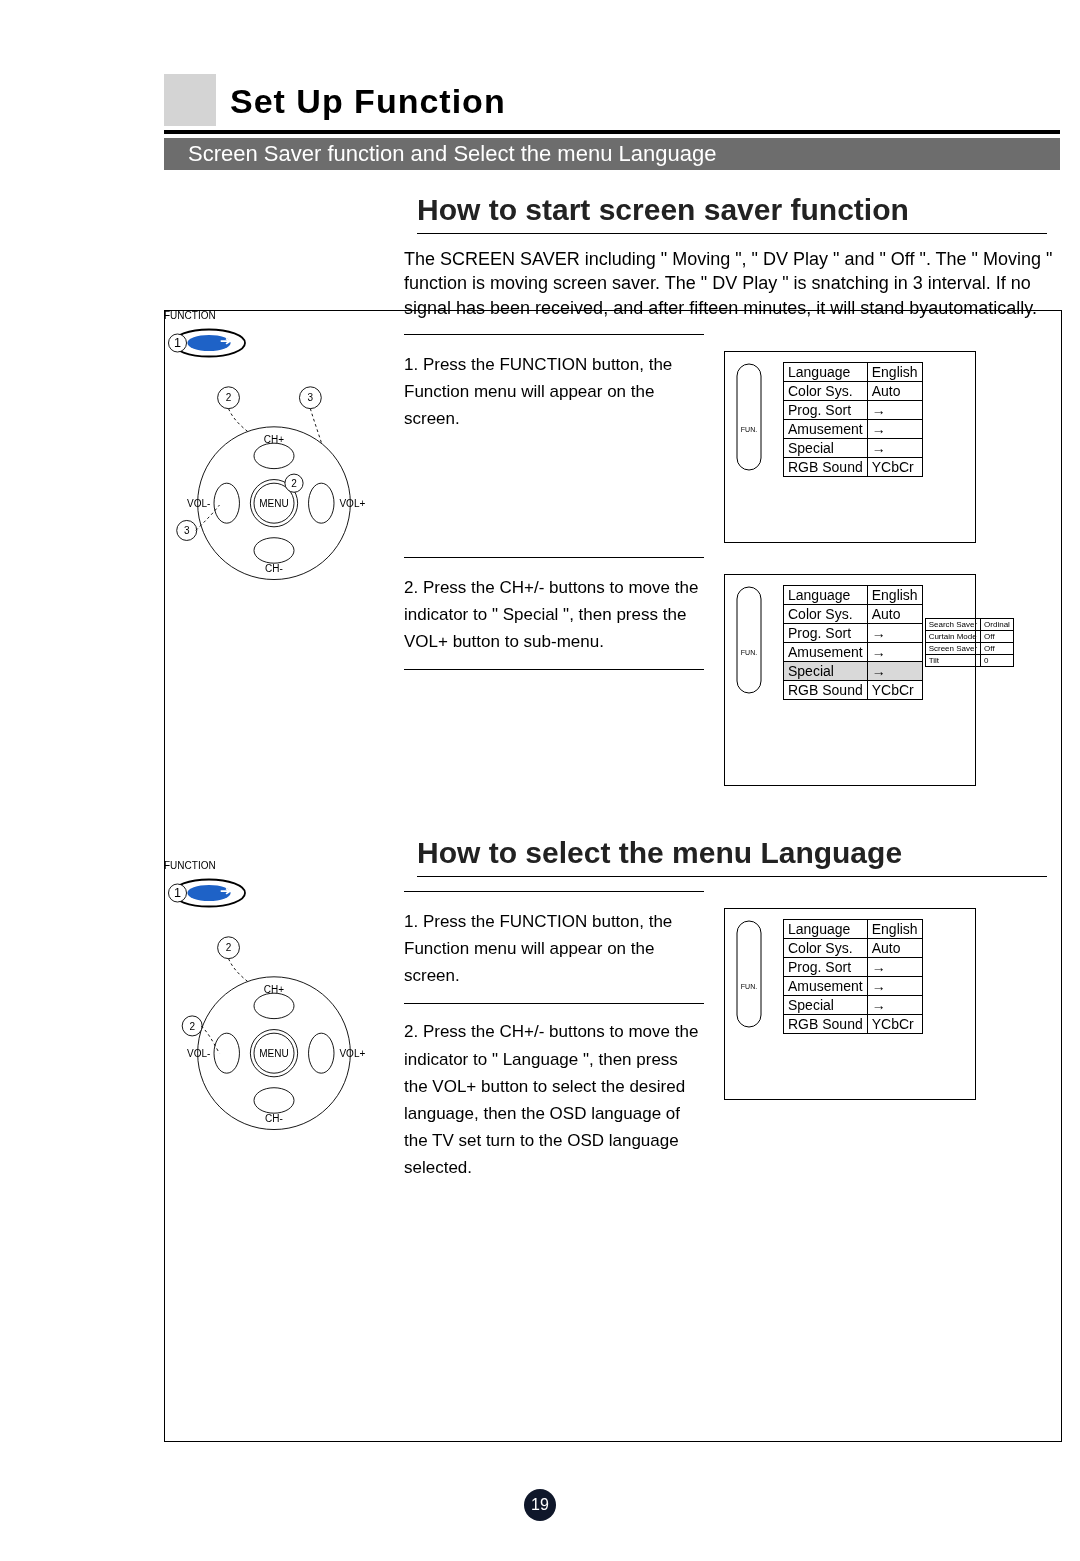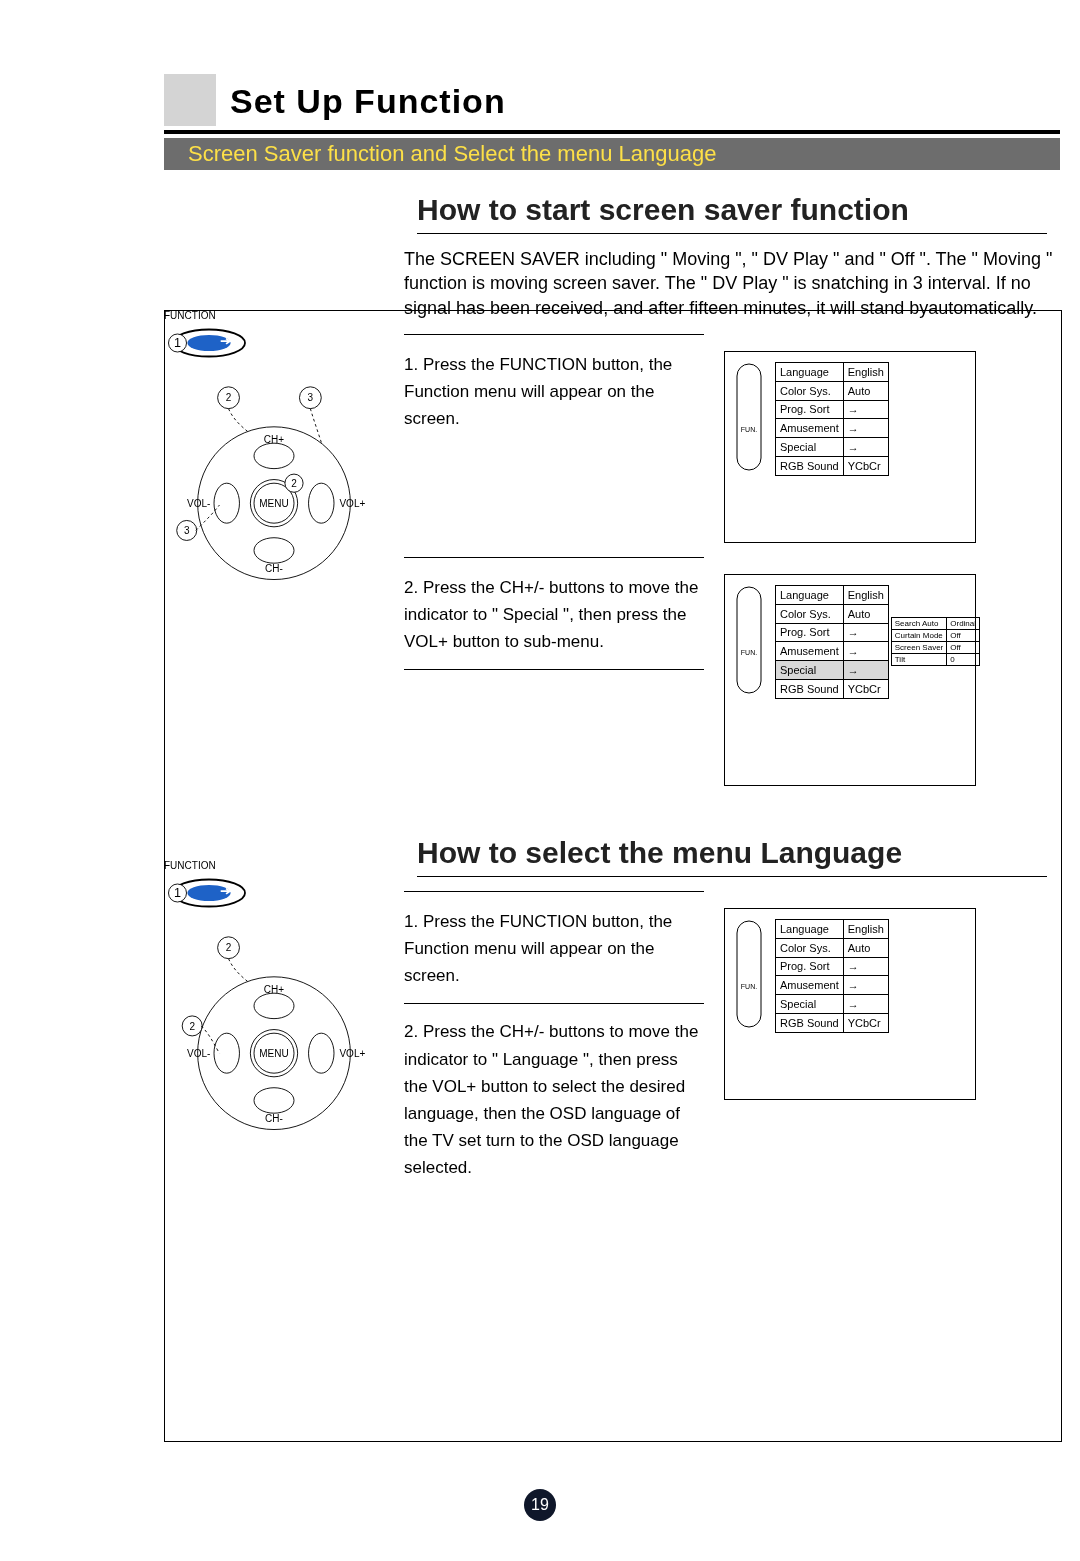--- a/index.html
+++ b/index.html
@@ -1,20 +1,20 @@
 <!DOCTYPE html>
 <html><head>
 <meta charset="utf-8">
 <style>
   html,body{margin:0;padding:0;background:#fff;font-family:Arial,Helvetica,sans-serif;color:#000}
   .page{width:936px;height:1561px;position:relative;margin:0 auto;background:#fff}
   .corner-sq{position:absolute;left:92px;top:74px;width:52px;height:52px;background:#d4d4d4}
   .chapter-title{position:absolute;left:158px;top:82px;font-size:34px;font-weight:900;letter-spacing:1px}
   .hr-top{position:absolute;left:92px;top:130px;width:896px;height:4px;background:#000}
-  .section-bar{position:absolute;left:92px;top:138px;width:896px;height:32px;background:#6d6d6d;color:#fde047;font-size:22px;padding-left:24px;display:flex;align-items:center;box-sizing:border-box}
+  .section-bar{position:absolute;left:92px;top:138px;width:896px;height:32px;background:#6d6d6d;color:#ffffff;font-size:22px;padding-left:24px;display:flex;align-items:center;box-sizing:border-box}
   .left-col{position:absolute;left:92px;top:310px;width:220px}
   .right-col{position:absolute;left:332px;top:180px;width:656px}
   .h2{font-size:30px;color:#222;margin:13px;border-bottom:1px solid #000;padding-bottom:6px}
   .intro{font-size:18px;margin-top:10px;line-height:1.35}
   .step-block{display:flex;margin-top:16px}
   .step-text{width:300px;font-size:17px;line-height:1.6}
   .step-hr{border:none;border-top:1px solid #000;width:300px;margin:14px 0}
   .tv-box{width:250px;height:190px;border:1px solid #000;margin-left:20px;flex:0 0 250px}
   .tv-box.big{height:210px}
   .bullet{font-size:17px;margin-top:18px}
@@ -29,21 +29,21 @@
   
   .pad{width:200px;height:200px;margin:20px auto 0;position:relative}
   .pad svg{width:100%;height:100%}
   .pad text{font-family:Arial;font-size:11px}
   .lead{stroke:#000;stroke-width:1;fill:none;stroke-dasharray:3 3}
   .num-circle{fill:#fff;stroke:#000;stroke-width:1}
   
   .osd-wrap{display:flex;padding:10px}
   .osd-side{width:28px;position:relative}
   .osd-side svg{width:28px;height:110px}
-  .osd-tbl{border:1px solid #000;font-size:11px;border-collapse:collapse;margin-left:12px}
+  .osd-tbl{border:1px solid #000;font-size:14px;border-collapse:collapse;margin-left:20px}
   .osd-tbl td{border:1px solid #000;padding:1px 4px;white-space:nowrap}
   .osd-sub{border:1px solid #000;font-size:8px;border-collapse:collapse;margin-left:2px;align-self:center}
   .osd-sub td{border:1px solid #000;padding:1px 3px;white-space:nowrap}
   .hl td{background:#d9d9d9}
 </style>
 </head>
 <body>
 
 <div class="page">
   <div class="corner-sq"></div>
@@ -213,21 +213,21 @@
                 </tr>
             <tr>
                   <td>RGB Sound</td>
                   <td>YCbCr</td>
                 </tr>
           </tbody>
             </table>
           <table class="osd-sub">
             <tbody>
                 <tr>
-                  <td>Search Auto</td>
+                  <td>Search Saver</td>
                   <td>Ordinal</td>
                 </tr>
             <tr>
                   <td>Curtain Mode</td>
                   <td>Off</td>
                 </tr>
             <tr>
                   <td>Screen Saver</td>
                   <td>Off</td>
                 </tr>

